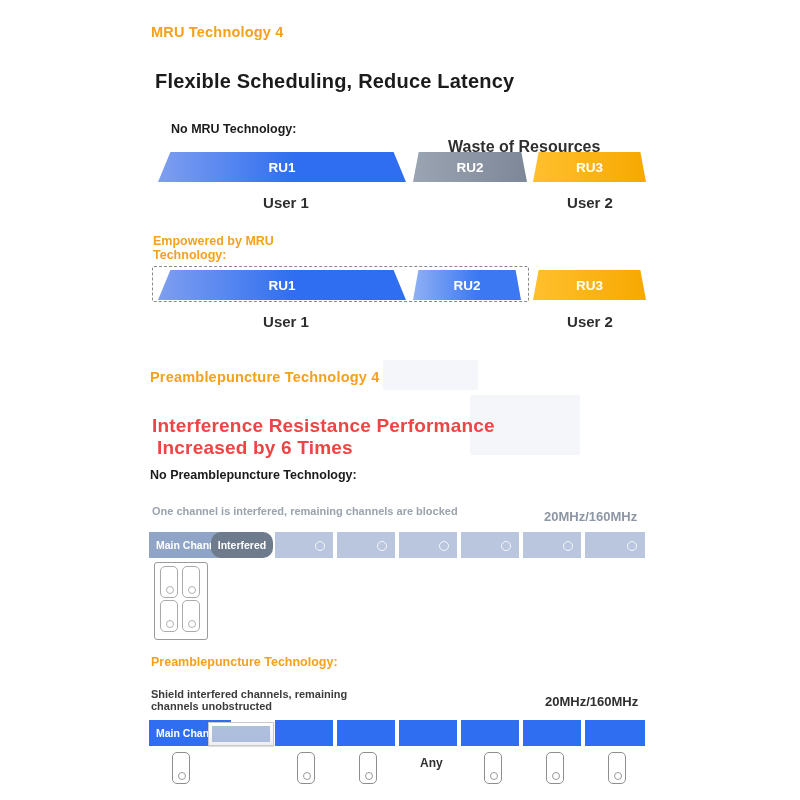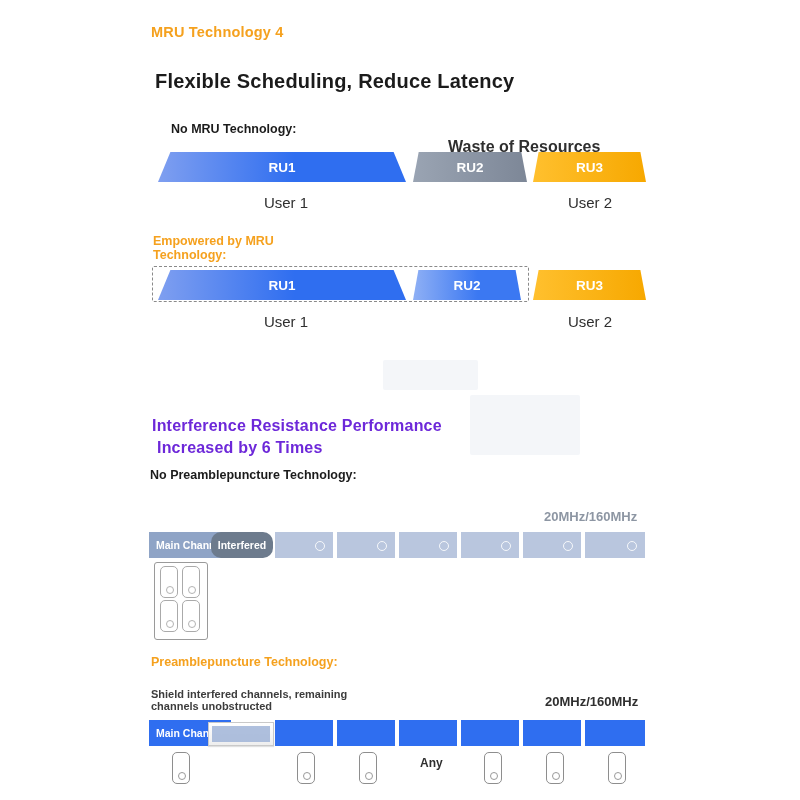--- a/index.html
+++ b/index.html
@@ -23,23 +23,23 @@
   }
   .headline{
     position:absolute;
     color:#1b1b1b;
     font-weight:bold;
     font-size:20px;
     letter-spacing:.2px;
   }
   .headline2{
     position:absolute;
-    color:#6d28d9;
-    font-weight:bold;
-    font-size:16px;
+    color:#ef4444;
+    font-weight:bold;
+    font-size:19px;
     line-height:22px;
     letter-spacing:.2px;
   }
   .sublabel{
     position:absolute;
     font-weight:bold;
     font-size:12.5px;
     color:#1b1b1b;
   }
   .sublabel.orange{color:#f5a11e;}
@@ -59,21 +59,21 @@
   .bwlabel.dark{color:#2f2f2f;}
   .waste{
     position:absolute;
     font-size:16px;
     font-weight:bold;
     color:#2f2f2f;
   }
   .username{
     position:absolute;
     font-size:15px;
-    font-weight:normal;
+    font-weight:bold;
     color:#2f2f2f;
     text-align:center;
   }
 
   
   .ru{
     position:absolute;
     height:30px;
     display:flex;
     align-items:center;
@@ -199,26 +199,28 @@
   <div class="ru blue" style="left:158px;top:270px;width:248px;">RU1</div>
   <div class="ru blue2" style="left:413px;top:270px;width:108px;">RU2</div>
   <div class="ru orange" style="left:533px;top:270px;width:113px;">RU3</div>
 
   <div class="username" style="left:196px;top:313px;width:180px;">User 1</div>
   <div class="username" style="left:500px;top:313px;width:180px;">User 2</div>
 
   <div class="ghost" style="left:383px;top:360px;width:95px;height:30px;"></div>
   <div class="ghost" style="left:470px;top:395px;width:110px;height:60px;"></div>
 
+  <div class="eyebrow" style="left:150px;top:369px;">Preamblepuncture Technology 4</div>
 
   <div class="headline2" style="left:152px;top:415px;">Interference Resistance Performance</div>
   <div class="headline2" style="left:157px;top:437px;">Increased by 6 Times</div>
 
   <div class="sublabel" style="left:150px;top:468px;">No Preamblepuncture Technology:</div>
 
+  <div class="note" style="left:152px;top:505px;">One channel is interfered, remaining channels are blocked</div>
 
   <div class="bwlabel" style="left:544px;top:509px;">20MHz/160MHz</div>
 
   <div class="chan mainpale" style="left:149px;top:532px;width:82px;">
     <span>Main Channel</span>
   </div>
   <div class="interfered" style="left:211px;top:532px;width:62px;">Interfered</div>
 
   <div class="chan pale" style="left:275px;top:532px;width:58px;">
       <i class="dot"></i>

